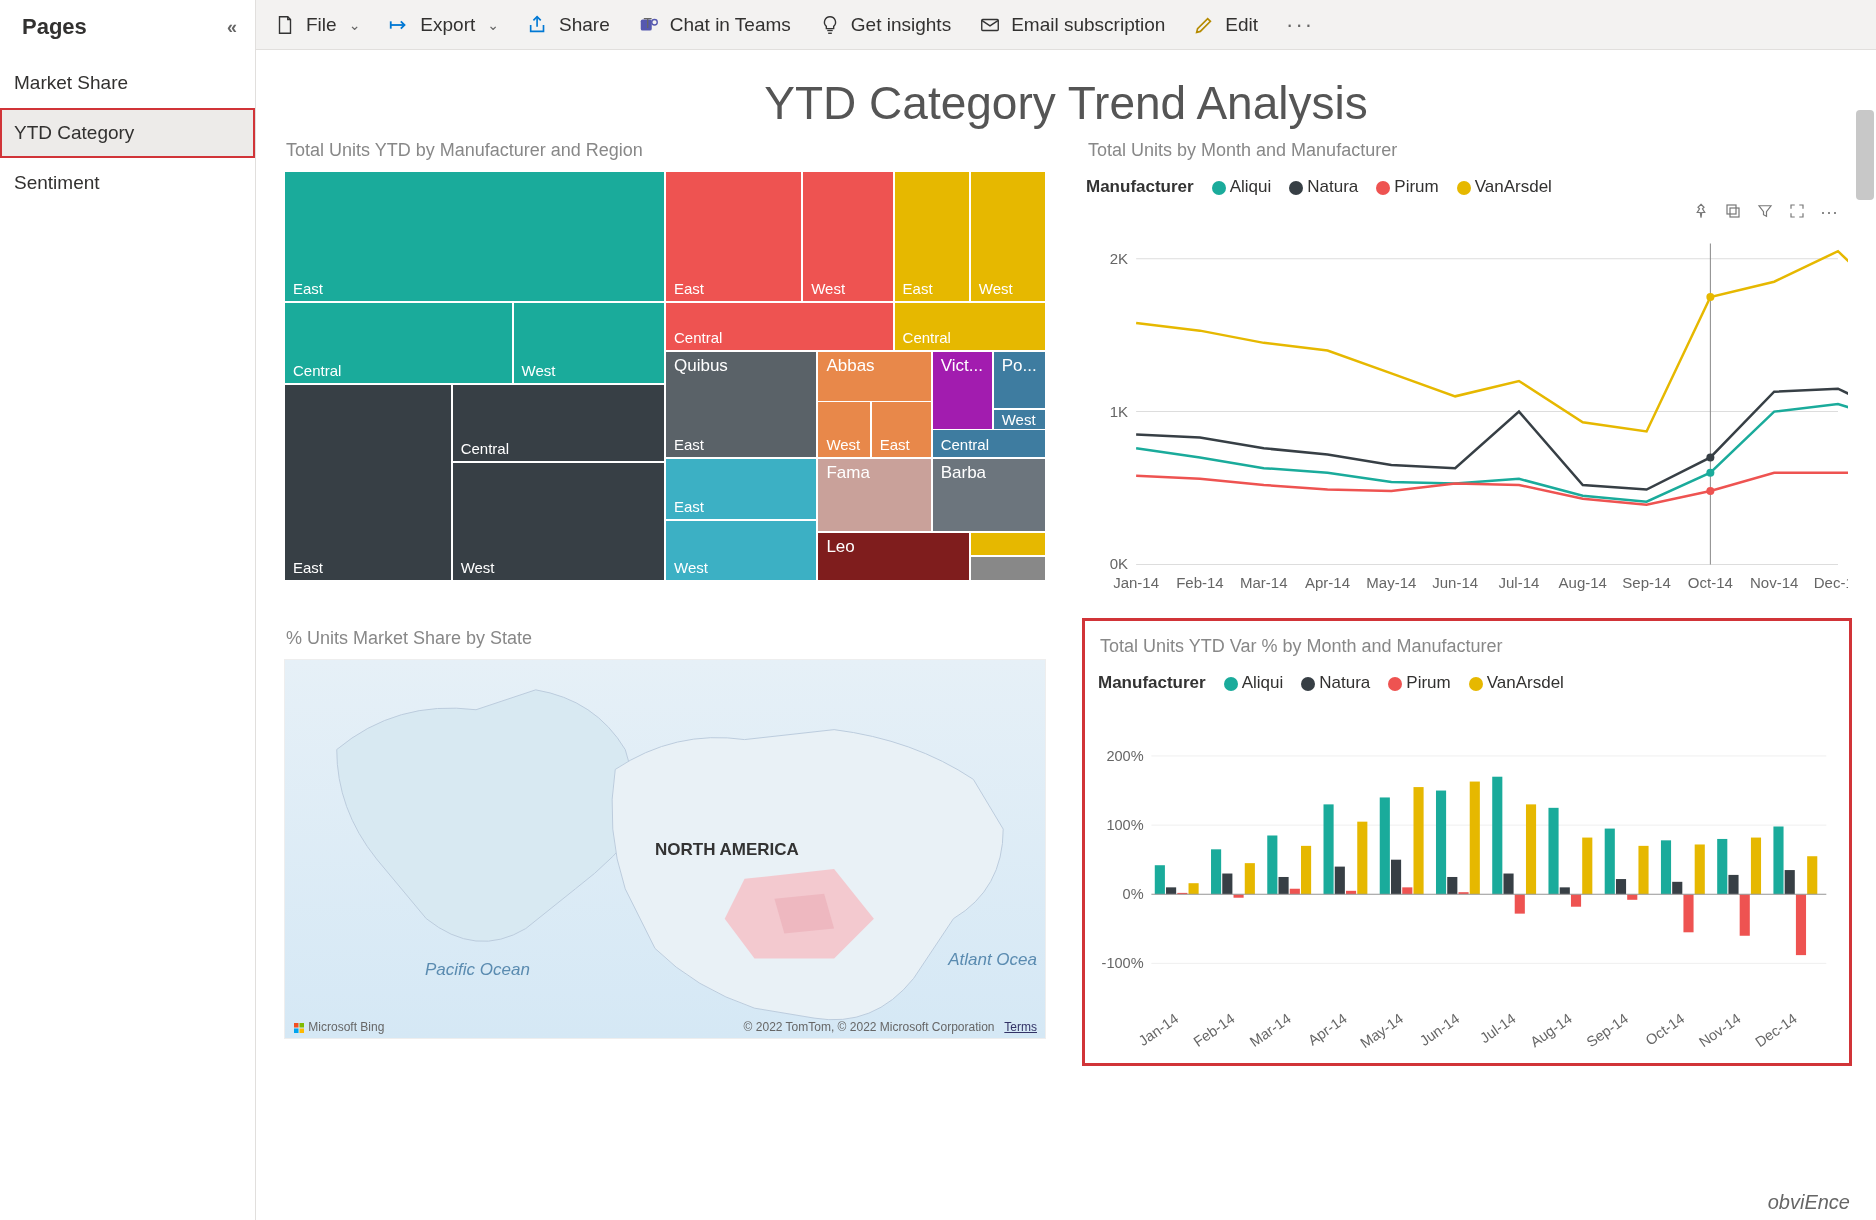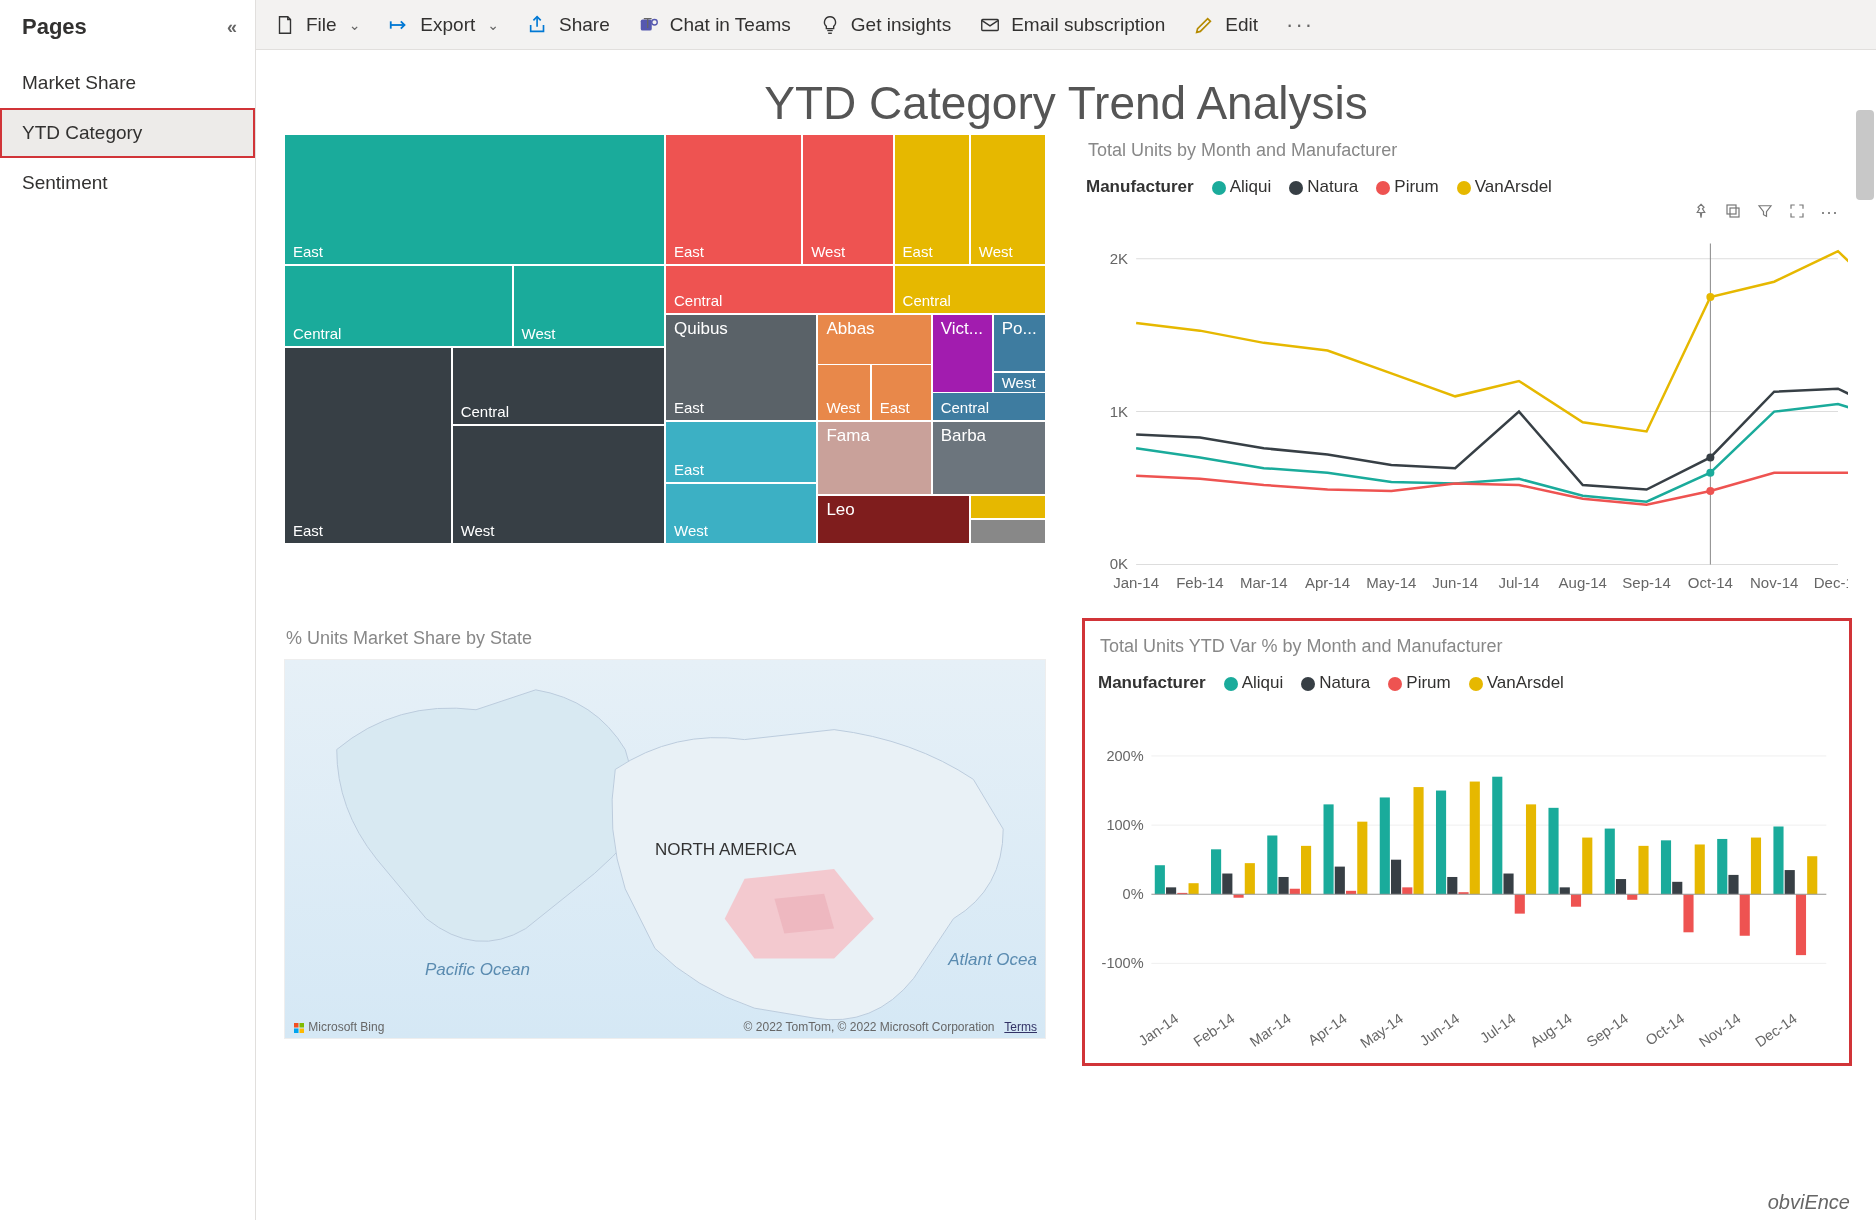--- a/index.html
+++ b/index.html
@@ -3,21 +3,21 @@
 <meta charset="utf-8">
 <style>
   * { box-sizing: border-box; margin: 0; padding: 0; font-family: "Segoe UI", Arial, sans-serif; }
   body { width: 1876px; height: 1220px; background: #fff; color: #323130; overflow: hidden; transform-origin: top left; }
   .app { display: flex; height: 100%; }
 
   
   .sidebar { width: 256px; border-right: 1px solid #e1dfdd; padding-top: 14px; }
   .sidebar-header { display: flex; justify-content: space-between; align-items: center; padding: 0 18px 18px 22px; font-weight: 600; font-size: 22px; }
   .collapse { font-size: 18px; color: #666; cursor: pointer; }
-  .page-item { padding: 14px 22px; font-size: 19px; color: #323130; cursor: pointer; }
+  .page-item { padding: 14px 14px; font-size: 19px; color: #323130; cursor: pointer; }
   .page-item.active { background: #edebe9; outline: 2px solid #d13438; outline-offset: -2px; }
 
   
   .main { flex: 1; display: flex; flex-direction: column; }
   .toolbar { display: flex; align-items: center; gap: 28px; padding: 4px 18px; height: 50px; background: #f3f2f1; border-bottom: 1px solid #e1dfdd; font-size: 19px; }
   .tbtn { display: flex; align-items: center; gap: 10px; cursor: pointer; color: #323130; }
   .ico { width: 22px; height: 22px; display: inline-block; }
   .chev { font-size: 14px; color: #666; margin-left: 2px; }
   .ell { font-size: 22px; letter-spacing: 2px; color: #666; cursor: pointer; }
 
@@ -38,21 +38,21 @@
   
   .linewrap { height: 410px; position: relative; }
   .legend { font-size: 17px; display: flex; gap: 18px; align-items: center; padding: 6px 0 12px 0; }
   .legend .lgtitle { font-weight: 600; color: #333; }
   .swatch { width: 14px; height: 14px; border-radius: 50%; display: inline-block; margin-right: 4px; vertical-align: middle; }
   svg .axis { stroke: #ddd; }
   svg text { font-size: 15px; fill: #666; }
 
   
   .mapwrap { position: relative; width: 100%; height: 380px; background: linear-gradient(#e6f0f7,#d5e8f5); border: 1px solid #eee; }
-  .map-label { position: absolute; font-weight: 400; color: #333; }
+  .map-label { position: absolute; font-weight: 700; color: #333; }
   .map-btm { position: absolute; bottom: 4px; font-size: 12px; color: #666; }
 
   
   .barcard { outline: 3px solid #d13438; outline-offset: 1px; padding: 8px 12px 0 12px; }
   .barwrap { height: 360px; position: relative; }
 
   .footer-brand { position: absolute; bottom: 6px; right: 26px; font-size: 20px; font-style: italic; color: #666; }
   .scroll-thumb { position: absolute; right: 2px; top: 60px; width: 18px; height: 90px; background: #c8c8c8; border-radius: 4px; }
 </style>
 </head>
@@ -152,20 +152,21 @@
           <svg width="18" height="18" viewBox="0 0 24 24" fill="none" stroke="#777" stroke-width="1.6">
               <path d="M4 9V4h5M20 9V4h-5M4 15v5h5M20 15v5h-5"></path>
             </svg>
         </span>
         <span>···</span>
       </div>
 
       <div class="grid">
 
         <div>
+          <div class="card-title">Total Units YTD by Manufacturer and Region</div>
           <div class="treemap">
             <div class="tm" style="left:0%;top:0%;width:50%;height:52%;background:#1aab9b">
                 <span class="top">VanArsdel</span>
               </div>
             <div class="tm" style="left:0%;top:0%;width:50%;height:32%;background:#1aab9b">
                 <span class="lbl">East</span>
               </div>
             <div class="tm" style="left:0%;top:32%;width:30%;height:20%;background:#1aab9b">
                 <span class="lbl">Central</span>
               </div>

